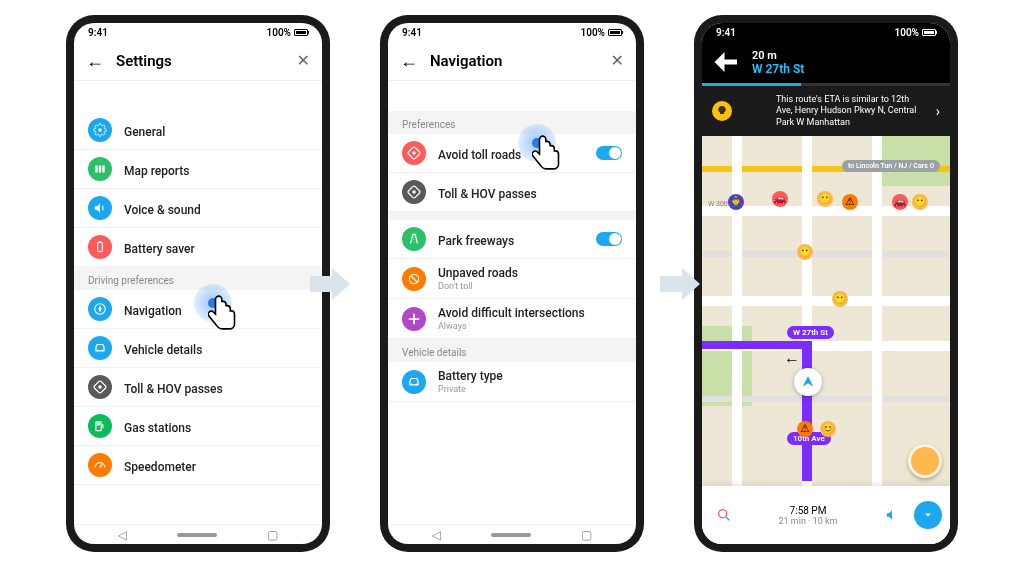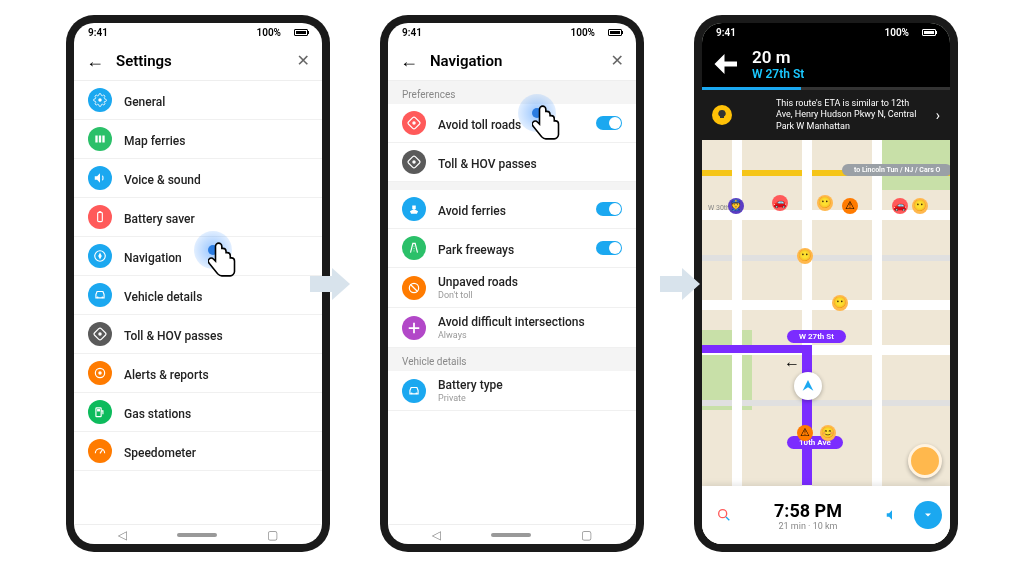--- a/index.html
+++ b/index.html
@@ -39,38 +39,38 @@
     height: 18px;
     display: flex;
     justify-content: space-between;
     align-items: center;
     padding: 0 14px;
     font-size: 10px;
     font-weight: 600;
     color: #000;
   }
   .status-bar.dark { color: #fff; background: #000; }
-  .status-right { display: flex; align-items: center; gap: 13px; }
+  .status-right { display: flex; align-items: center; gap: 3px; }
   .batt-icon { width: 14px; height: 7px; border: 1px solid currentColor; border-radius: 1px; position: relative; }
   .batt-icon::after { content:''; position:absolute; right:-2px; top:1px; width:1px; height:3px; background: currentColor; }
   .batt-icon::before { content:''; position:absolute; left:1px; top:1px; right:1px; bottom:1px; background: currentColor; }
 
   .app-bar {
     height: 40px;
     display: flex;
     align-items: center;
     padding: 0 12px;
     gap: 12px;
     border-bottom: 1px solid #eee;
   }
   .app-bar .title { font-size: 15px; font-weight: 600; flex: 1; }
   .app-bar .close { font-size: 16px; color: #666; }
   .back-arrow { font-size: 18px; }
 
-  .list { flex: 1; overflow: hidden; }
+  .list { flex: 1; overflow: hidden; margin-top: 30px; }
   .section-header {
     font-size: 10px;
     color: #888;
     padding: 8px 14px 4px;
     background: #f4f4f4;
   }
   .row {
     display: flex;
     align-items: center;
     padding: 7px 14px;
@@ -143,42 +143,42 @@
     content:''; position:absolute; left:14px; top:14px; width:10px; height:10px;
     background:#2a7be0; border-radius:50%;
   }
   .tap svg { position:absolute; left:14px; top:10px; width:34px; height:38px; }
 
   
   .turn-banner {
     background:#000; color:#fff; padding: 6px 10px; display:flex; align-items:center; gap:10px;
   }
   .turn-banner .turn-icon { width:30px; height:30px; }
-  .turn-banner .dist { font-size:17px; font-weight:600; }
+  .turn-banner .dist { font-size:11px; font-weight:600; }
   .turn-banner .street { font-size:12px; color:#1bc8ff; font-weight:600; }
   .progress { height:3px; background:#1ba8f0; width:40%; }
   .hint {
     background:#1a1a1a; color:#fff; font-size:9px; padding:8px 10px;
     display:flex; align-items:center; gap:8px;
   }
   .hint .bulb { width:20px; height:20px; background:#ffc107; border-radius:50%; display:flex;align-items:center;justify-content:center; flex-shrink:0; }
   .hint .chev { font-size:14px; color:#fff; }
   .hint .txt { flex:1; line-height:1.25;margin-left:36px; }
 
   .map-area { flex:1; position:relative; overflow:hidden; }
   .map-bg { position:absolute; inset:0; background:#efe7d6; }
   .road { position:absolute; background:#fff; }
   .road.h { height:10px; left:0; right:0; }
   .road.v { width:10px; top:0; bottom:0; }
   .route { position:absolute; background:#7b2cff; }
   .park { position:absolute; background:#c8e0a8; }
 
   .street-label {
     position:absolute; background:#7b2cff; color:#fff; font-size:8px; font-weight:600;
-    padding:2px 12px; border-radius:8px; white-space:nowrap;
+    padding:2px 6px; border-radius:8px; white-space:nowrap;
   }
   .street-label.gray { background:#9aa0a6; }
 
   .map-icon { position:absolute; width:16px; height:16px; border-radius:50%; font-size:11px; display:flex; align-items:center; justify-content:center; }
 
   .chevron-marker {
     position:absolute; width:28px; height:28px; background:#fff; border-radius:50%;
     box-shadow: 0 1px 4px rgba(0,0,0,0.3);
     display:flex; align-items:center; justify-content:center;
   }
@@ -189,21 +189,21 @@
     background:#ffb84d; border-radius:50%; box-shadow:0 2px 4px rgba(0,0,0,0.3);
     border: 3px solid #fff3e0;
   }
 
   .bottom-sheet {
     position:absolute; left:0; right:0; bottom:0; height:58px; background:#fff;
     display:flex; align-items:center; padding:0 8px; gap:8px;
     box-shadow: 0 -2px 6px rgba(0,0,0,0.1);
   }
   .bottom-sheet .center { flex:1; text-align:center; }
-  .bottom-sheet .time { font-size:18px; font-weight:700; }
+  .bottom-sheet .time { font-size:10px; font-weight:400; }
   .bottom-sheet .eta { font-size:9px; color:#888; }
   .bottom-sheet .side { width:28px; height:28px; display:flex;align-items:center;justify-content:center; }
   .bottom-sheet .expand { width:28px; height:28px; background:#1ba8f0; border-radius:50%; display:flex;align-items:center;justify-content:center; color:#fff; }
 
   .back-arrow-marker {
     position:absolute; color:#000; font-size:16px;
   }
 </style>
 </head>
 <body>
@@ -233,40 +233,41 @@
         <span class="text"><span class="label">General</span></span>
       </div>
       <div class="row">
         <span class="ico green">
             <svg viewBox="0 0 24 24" fill="#fff">
               <rect x="4" y="6" width="4" height="12"></rect>
               <rect x="10" y="6" width="4" height="12"></rect>
               <rect x="16" y="6" width="4" height="12"></rect>
             </svg>
           </span>
-        <span class="text"><span class="label">Map ferries</span></span>
+        <span class="text"><span class="label">Map reports</span></span>
       </div>
       <div class="row">
         <span class="ico blue">
             <svg viewBox="0 0 24 24" fill="#fff">
               <path d="M3 9v6h4l5 5V4L7 9H3z"></path>
               <path d="M16 8c1.5 1 1.5 7 0 8" fill="none" stroke="#fff" stroke-width="2"></path>
             </svg>
           </span>
         <span class="text"><span class="label">Voice &amp; sound</span></span>
       </div>
       <div class="row">
         <span class="ico red">
             <svg viewBox="0 0 24 24" fill="#fff">
               <rect x="8" y="4" width="8" height="16" rx="2" fill="none" stroke="#fff" stroke-width="2"></rect>
               <rect x="10" y="2" width="4" height="2"></rect>
             </svg>
           </span>
         <span class="text"><span class="label">Battery saver</span></span>
       </div>
+      <div class="section-header">Driving preferences</div>
       <div class="row" style="position:relative;">
         <span class="ico blue">
             <svg viewBox="0 0 24 24" fill="#fff">
               <circle cx="12" cy="12" r="9" fill="none" stroke="#fff" stroke-width="2"></circle>
               <path d="M12 6l3 6-3 6-3-6z"></path>
             </svg>
           </span>
         <span class="text"><span class="label">Navigation</span></span>
         <span class="tap" style="left:120px; top:-6px;">
           <span class="pulse"></span>
@@ -286,29 +287,20 @@
         <span class="text"><span class="label">Vehicle details</span></span>
       </div>
       <div class="row">
         <span class="ico gray">
             <svg viewBox="0 0 24 24" fill="#fff">
               <rect x="4" y="4" width="16" height="16" rx="3" fill="none" stroke="#fff" stroke-width="2" transform="rotate(45 12 12)"></rect>
               <circle cx="12" cy="12" r="3"></circle>
             </svg>
           </span>
         <span class="text"><span class="label">Toll &amp; HOV passes</span></span>
-      </div>
-      <div class="row">
-        <span class="ico orange">
-            <svg viewBox="0 0 24 24" fill="#fff">
-              <circle cx="12" cy="12" r="8" fill="none" stroke="#fff" stroke-width="2"></circle>
-              <circle cx="12" cy="12" r="3"></circle>
-            </svg>
-          </span>
-        <span class="text"><span class="label">Alerts &amp; reports</span></span>
       </div>
       <div class="row">
         <span class="ico green2">
             <svg viewBox="0 0 24 24" fill="#fff">
               <rect x="5" y="5" width="9" height="15" rx="1" fill="none" stroke="#fff" stroke-width="2"></rect>
               <rect x="7" y="7" width="5" height="4" fill="#fff"></rect>
               <path d="M14 10h3v6" fill="none" stroke="#fff" stroke-width="2"></path>
             </svg>
           </span>
         <span class="text"><span class="label">Gas stations</span></span>
@@ -372,30 +364,20 @@
       <div class="row">
         <span class="ico gray">
             <svg viewBox="0 0 24 24" fill="#fff">
               <rect x="4" y="4" width="16" height="16" rx="3" fill="none" stroke="#fff" stroke-width="2" transform="rotate(45 12 12)"></rect>
               <circle cx="12" cy="12" r="3"></circle>
             </svg>
           </span>
         <span class="text"><span class="label">Toll &amp; HOV passes</span></span>
       </div>
       <div style="height:8px; background:#f4f4f4;"></div>
-      <div class="row">
-        <span class="ico blue">
-            <svg viewBox="0 0 24 24" fill="#fff">
-              <path d="M5 16l7-4 7 4-2 4H7z"></path>
-              <rect x="9" y="6" width="6" height="6"></rect>
-            </svg>
-          </span>
-        <span class="text"><span class="label">Avoid ferries</span></span>
-        <span class="toggle"></span>
-      </div>
       <div class="row">
         <span class="ico green">
             <svg viewBox="0 0 24 24" fill="#fff">
               <path d="M6 20L10 4h4l4 16" fill="none" stroke="#fff" stroke-width="2"></path>
               <path d="M12 4v16" stroke="#fff" stroke-width="1" stroke-dasharray="2 2"></path>
             </svg>
           </span>
         <span class="text"><span class="label">Park freeways</span></span>
         <span class="toggle"></span>
       </div>

